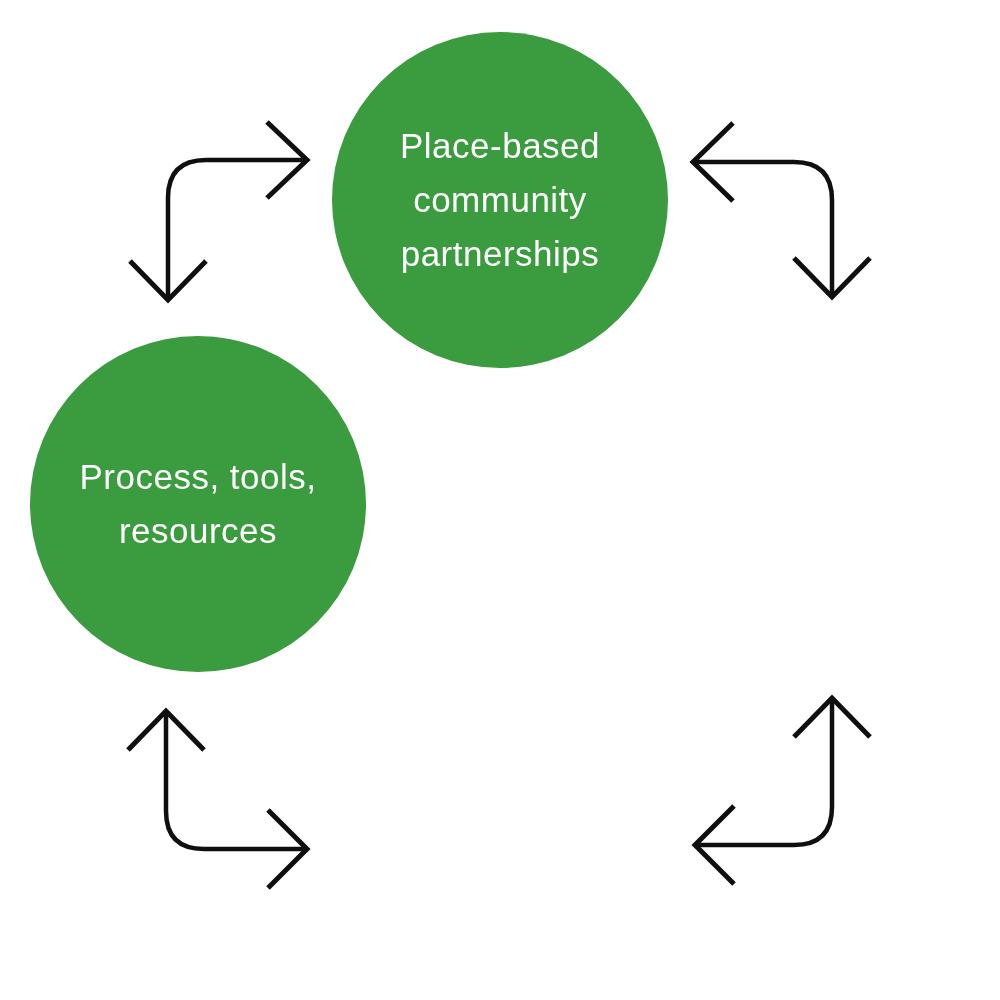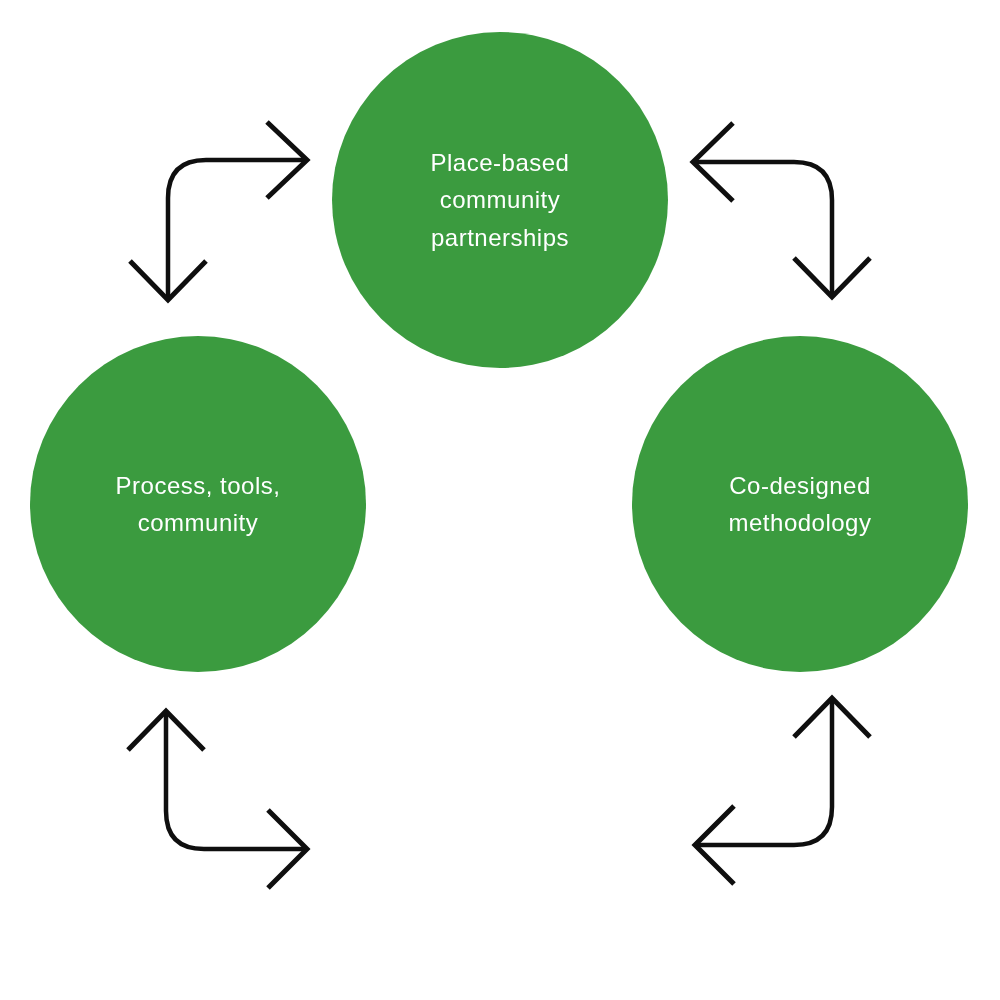--- a/index.html
+++ b/index.html
@@ -26,21 +26,21 @@
     position: absolute;
     width: 336px;
     height: 336px;
     border-radius: 50%;
     background: var(--node-fill, #3b9b3f);
     color: var(--node-text, #ffffff);
     display: flex;
     align-items: center;
     justify-content: center;
     text-align: center;
-    font-size: 24px;
+    font-size: 35px;
     line-height: 1.55;
     letter-spacing: 0.5px;
   }
   .node-top    { left: 332px; top: 32px;  }
   .node-left   { left: 30px;  top: 336px; }
   .node-right  { left: 632px; top: 336px; }
   .node-bottom { left: 332px; top: 628px; }
   .node-label { display: inline-block; }
   .node-top    .node-label { max-width: 232px; }
   .node-left   .node-label { max-width: 280px; }
@@ -89,21 +89,18 @@
       <polyline class="arrow-head" points="794,737 832,698 870,737"></polyline>
       <polyline class="arrow-head" points="734,806 695,845 734,884"></polyline>
     </g>
   </svg>
 
   <div class="node node-top">
     <span class="node-label">Place-based community partnerships</span>
   </div>
 
   <div class="node node-left">
-    <span class="node-label">Process, tools, community</span>
+    <span class="node-label">Process, tools, resources</span>
   </div>
 
-  <div class="node node-right">
-    <span class="node-label">Co-designed methodology</span>
-  </div>
 
 
 </div>
 
 </body></html>

